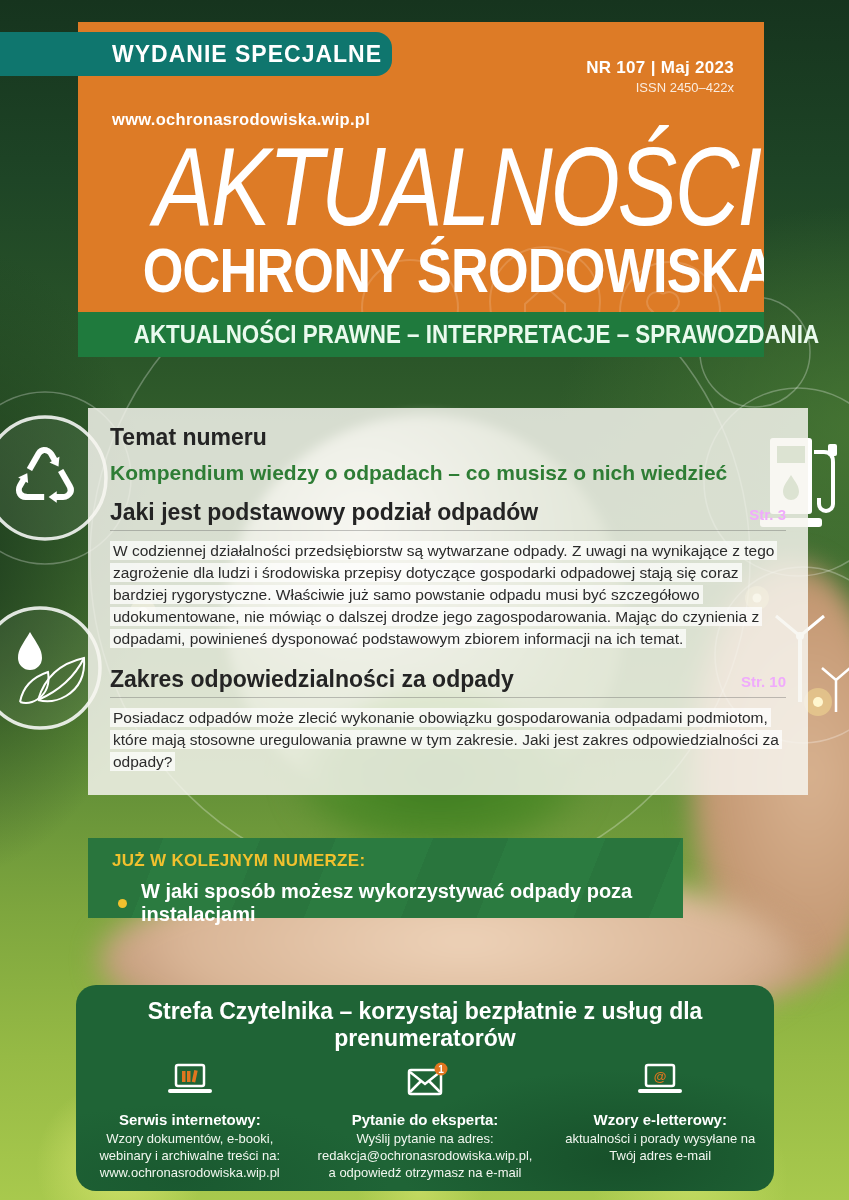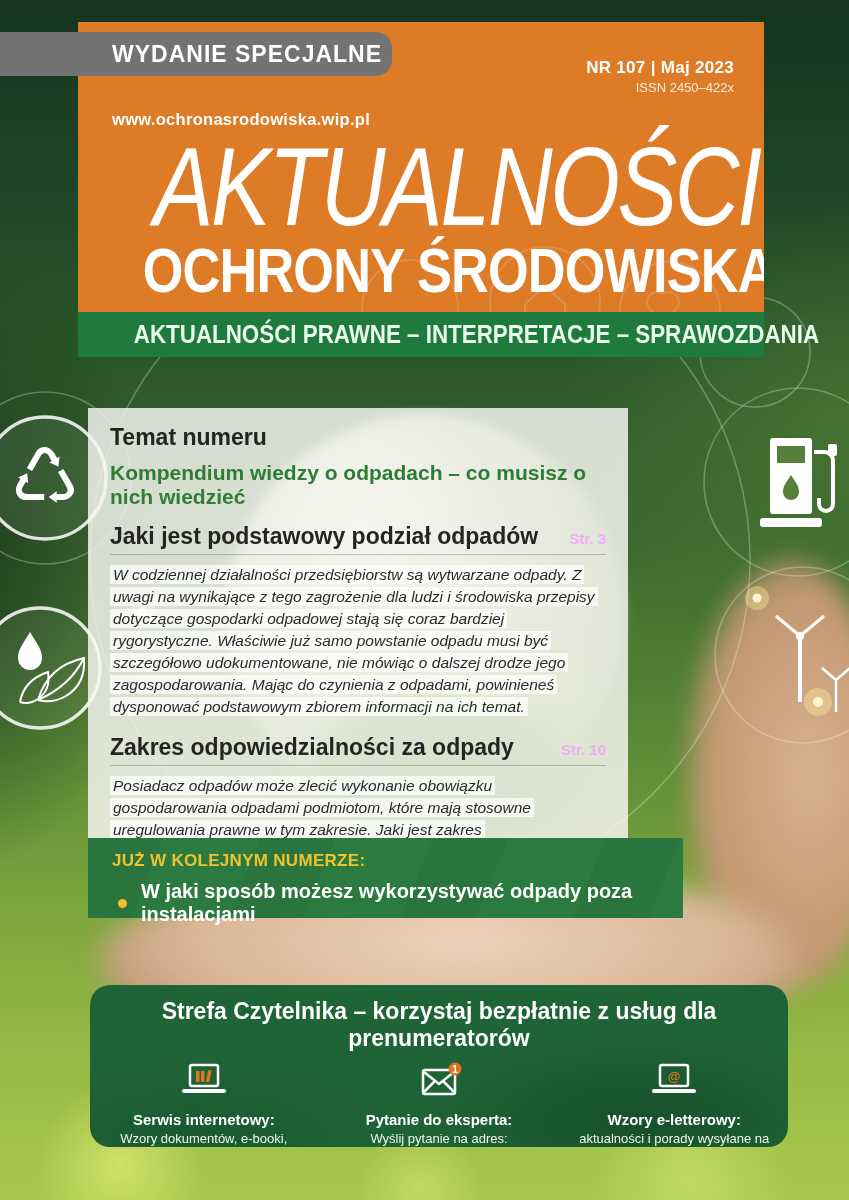--- a/index.html
+++ b/index.html
@@ -23,56 +23,56 @@
   .hand-palm{left:100px;top:865px;width:700px;height:190px;filter:blur(14px);
     background:radial-gradient(ellipse at 52% 40%, #eed3b9, #d9b596 55%, #b98f6f 80%, rgba(150,110,80,0) 100%);}
   .hand-fingers{left:690px;top:560px;width:200px;height:430px;filter:blur(13px);
     background:radial-gradient(ellipse at 60% 50%, #d8b290, #c49873 60%, rgba(140,100,70,0) 100%);}
 
   
   .decor{position:absolute;inset:0;pointer-events:none;}
 
   
   .orange{position:absolute;left:78px;top:0;width:686px;height:312px;background:#dd7b26;overflow:hidden;margin-top:22px;}
-  .ribbon{position:absolute;left:0;top:32px;width:392px;height:44px;background:#737373;border-radius:0 16px 16px 0;z-index:5;}
+  .ribbon{position:absolute;left:0;top:32px;width:392px;height:44px;background:#0f766e;border-radius:0 16px 16px 0;z-index:5;}
   .ribbon span{display:block;line-height:44px;padding-left:112px;color:#fff;font-weight:bold;font-size:23px;letter-spacing:1px;}
   .issue{position:absolute;right:30px;top:36px;text-align:right;color:#fff;}
   .issue .nr{font-size:17px;font-weight:bold;letter-spacing:.3px;}
   .issue .issn{font-size:13px;color:rgba(255,255,255,.85);margin-top:2px;}
   .site{position:absolute;left:34px;top:88px;color:#fff;font-weight:bold;font-size:16.5px;letter-spacing:.3px;}
   .t1{position:absolute;left:0;top:100px;width:100%;text-align:right;color:#fff;font-style:italic;}
   .t1 span{display:inline-block;font-size:112px;letter-spacing:-3px;transform:scaleX(.8);white-space:nowrap;}
   .t2{position:absolute;left:0;top:212px;width:100%;text-align:center;color:#fff;font-weight:bold;}
   .t2 span{display:inline-block;font-size:63px;letter-spacing:-1px;transform:scaleX(.83);white-space:nowrap;}
   .greenbar{position:absolute;left:78px;top:312px;width:686px;height:45px;background:#1f7a3d;text-align:center;z-index:4;}
   .greenbar span{display:inline-block;color:#eafaee;font-weight:bold;font-size:26px;line-height:45px;letter-spacing:0;transform:scaleX(.86);white-space:nowrap;}
 
   
-  .feature{position:absolute;left:88px;top:408px;width:540px;box-sizing:border-box;padding:14px 22px 18px;background:rgba(247,246,240,.84);z-index:3;}
+  .feature{position:absolute;left:88px;top:408px;width:720px;box-sizing:border-box;padding:14px 22px 18px;background:rgba(247,246,240,.84);z-index:3;}
   .feature .kicker{font-size:23px;font-weight:bold;color:#242424;margin:2px 0 10px;}
   .feature .lead{font-size:21px;font-weight:bold;color:#2e7d35;margin:0 0 14px;}
   .art-head{display:flex;justify-content:space-between;align-items:baseline;border-bottom:1px solid rgba(90,90,90,.35);padding-bottom:4px;margin-bottom:9px;}
   .art-head .ttl{font-size:23px;font-weight:bold;color:#242424;}
   .art-head .pg{font-size:15px;font-weight:bold;color:#f0abfc;white-space:nowrap;}
   .feature p{margin:0 0 16px;font-size:15.5px;line-height:1.42;color:#2b2b2b;}
-  .feature p span{background:rgba(255,255,255,.72);padding:1px 3px;-webkit-box-decoration-break:clone;box-decoration-break:clone;font-style:italic;}
+  .feature p span{background:rgba(255,255,255,.72);padding:1px 3px;-webkit-box-decoration-break:clone;box-decoration-break:clone;}
   .feature .a2{margin-top:4px;}
 
   
   .next{position:absolute;left:88px;top:838px;width:595px;height:80px;box-sizing:border-box;padding:13px 24px;z-index:3;
     background:repeating-linear-gradient(112deg, rgba(0,0,0,.05) 0 70px, rgba(0,0,0,0) 70px 160px), #2b7b40;}
   .next .lbl{color:#f2c12e;font-weight:bold;font-size:17px;letter-spacing:.3px;}
   .next .item{display:flex;align-items:center;margin-top:9px;color:#fff;font-weight:bold;font-size:20px;}
   .next .dot{width:9px;height:9px;border-radius:50%;background:#f2c12e;margin:0 14px 0 6px;flex:none;}
 
   
-  .footer{position:absolute;left:76px;top:985px;width:698px;height:162px;border-radius:20px;z-index:3;overflow:hidden;
+  .footer{position:absolute;left:76px;top:985px;width:698px;height:206px;border-radius:20px;z-index:3;overflow:hidden;
     background:radial-gradient(ellipse 320px 130px at 78% 85%, #17502a 0%, rgba(23,80,42,0) 70%),
                radial-gradient(ellipse 300px 110px at 15% 95%, #1a5930 0%, rgba(26,89,48,0) 70%),
-               #1f6436;margin-left:14px;}
+               #1f6436;}
   .footer .ftitle{margin-top:13px;text-align:center;color:#fff;font-weight:600;font-size:23px;}
   .fcols{display:flex;margin-top:10px;}
   .fcol{flex:1 1 0;text-align:center;padding:0 14px;color:#fff;}
   .fcol .ic{height:44px;}
   .fcol h4{margin:5px 0 2px;font-size:15px;font-weight:bold;}
   .fcol .txt{font-size:13px;line-height:1.32;color:#f2f7f0;}
   .fcol .txt.narrow{max-width:225px;margin:0 auto;}
 </style>
 </head>
 <body>

